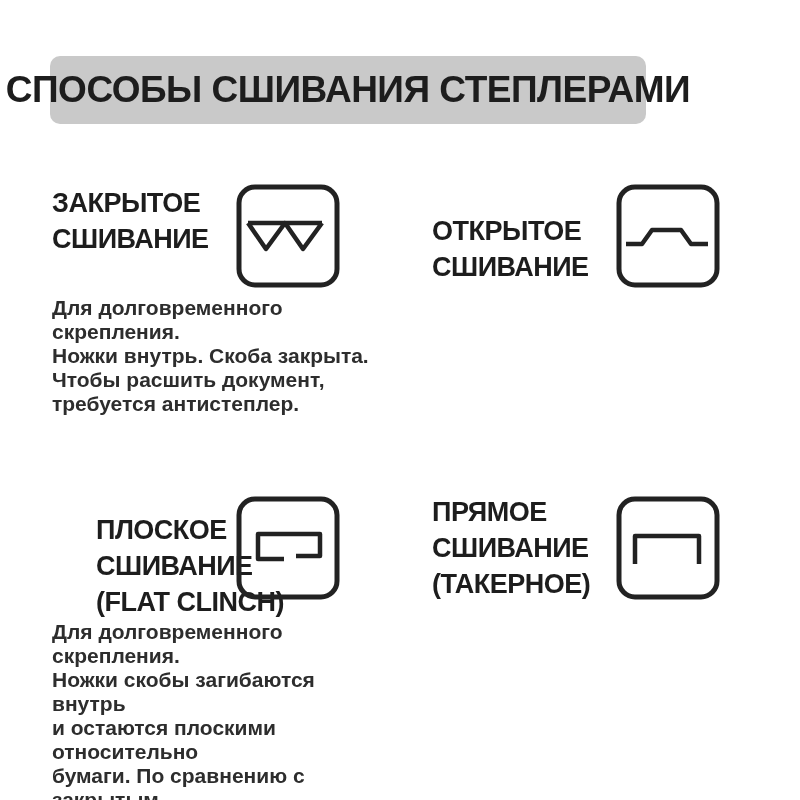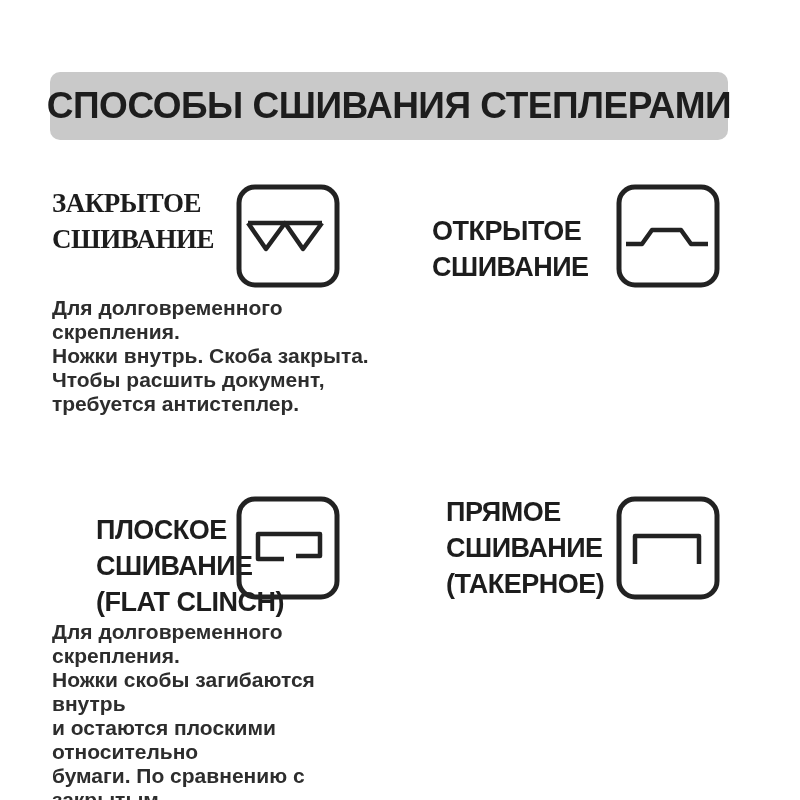--- a/index.html
+++ b/index.html
@@ -7,22 +7,22 @@
   .canvas {
     position: relative;
     width: 800px;
     height: 800px;
     background: #ffffff;
     font-family: "Liberation Sans", sans-serif;
     overflow: hidden;
   }
   .banner {
     position: absolute;
-    left: 50px; top: 72px;
-    width: 678px; height: 68px;
+    left: 50px; top: 56px;
+    width: 596px; height: 68px;
     background: #c9c9c9;
     border-radius: 10px;
     display: flex;
     align-items: center;
     justify-content: center;
   }
   .banner .title {
     font-size: 37px;
     font-weight: bold;
     letter-spacing: -0.5px;
@@ -44,24 +44,24 @@
     font-weight: bold;
     line-height: 24px;
     color: #2d2d2d;
     white-space: pre-line;
   }
   .icon-box {
     position: absolute;
     width: 104px; height: 104px;
   }
   
-  .h-tl { left: 52px;  top: 185px; font-family: Liberation Serif, serif; }
+  .h-tl { left: 52px;  top: 185px; }
   .h-tr { left: 432px; top: 185px; margin-top: 28px; }
   .h-bl { left: 52px;  top: 512px; margin-left: 44px; }
-  .h-br { left: 432px; top: 494px; margin-left: 14px; }
+  .h-br { left: 432px; top: 494px; }
   .i-tl { left: 236px; top: 184px; }
   .i-tr { left: 616px; top: 184px; }
   .i-bl { left: 236px; top: 496px; }
   .i-br { left: 616px; top: 496px; }
   .b-tl { left: 52px;  top: 296px; width: 320px; }
   .b-tr { left: 432px; top: 296px; width: 340px; }
   .b-bl { left: 52px;  top: 620px; width: 330px; }
   .b-br { left: 432px; top: 620px; width: 340px; }
 </style>
 </head>

